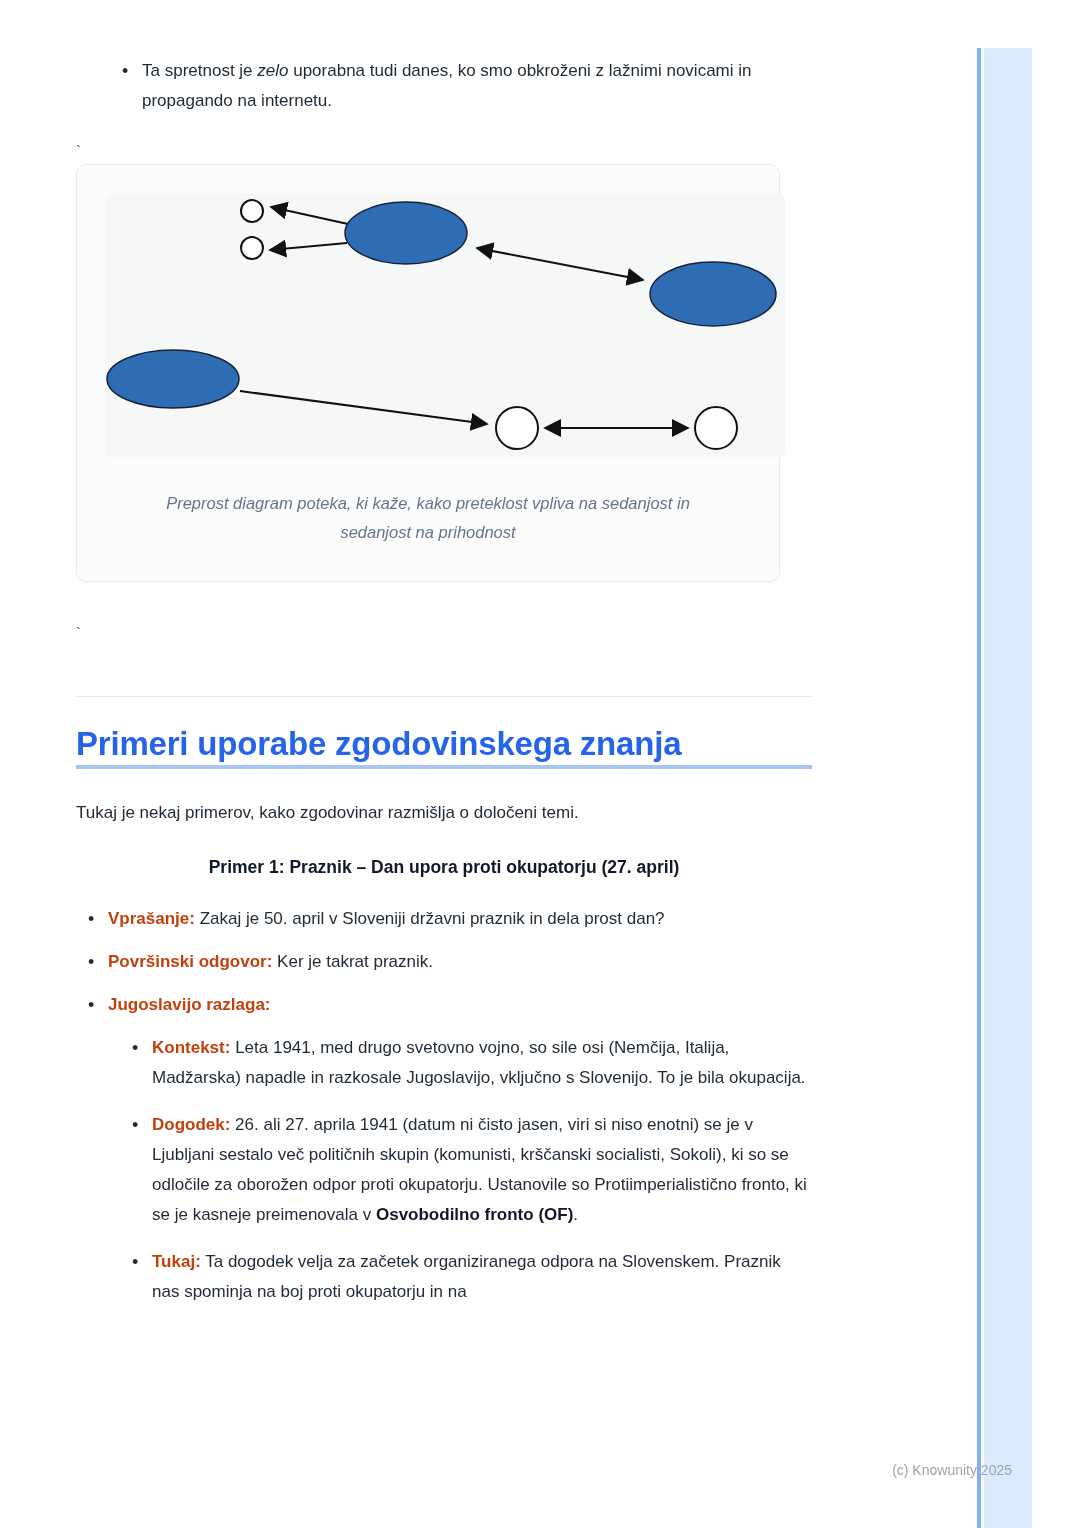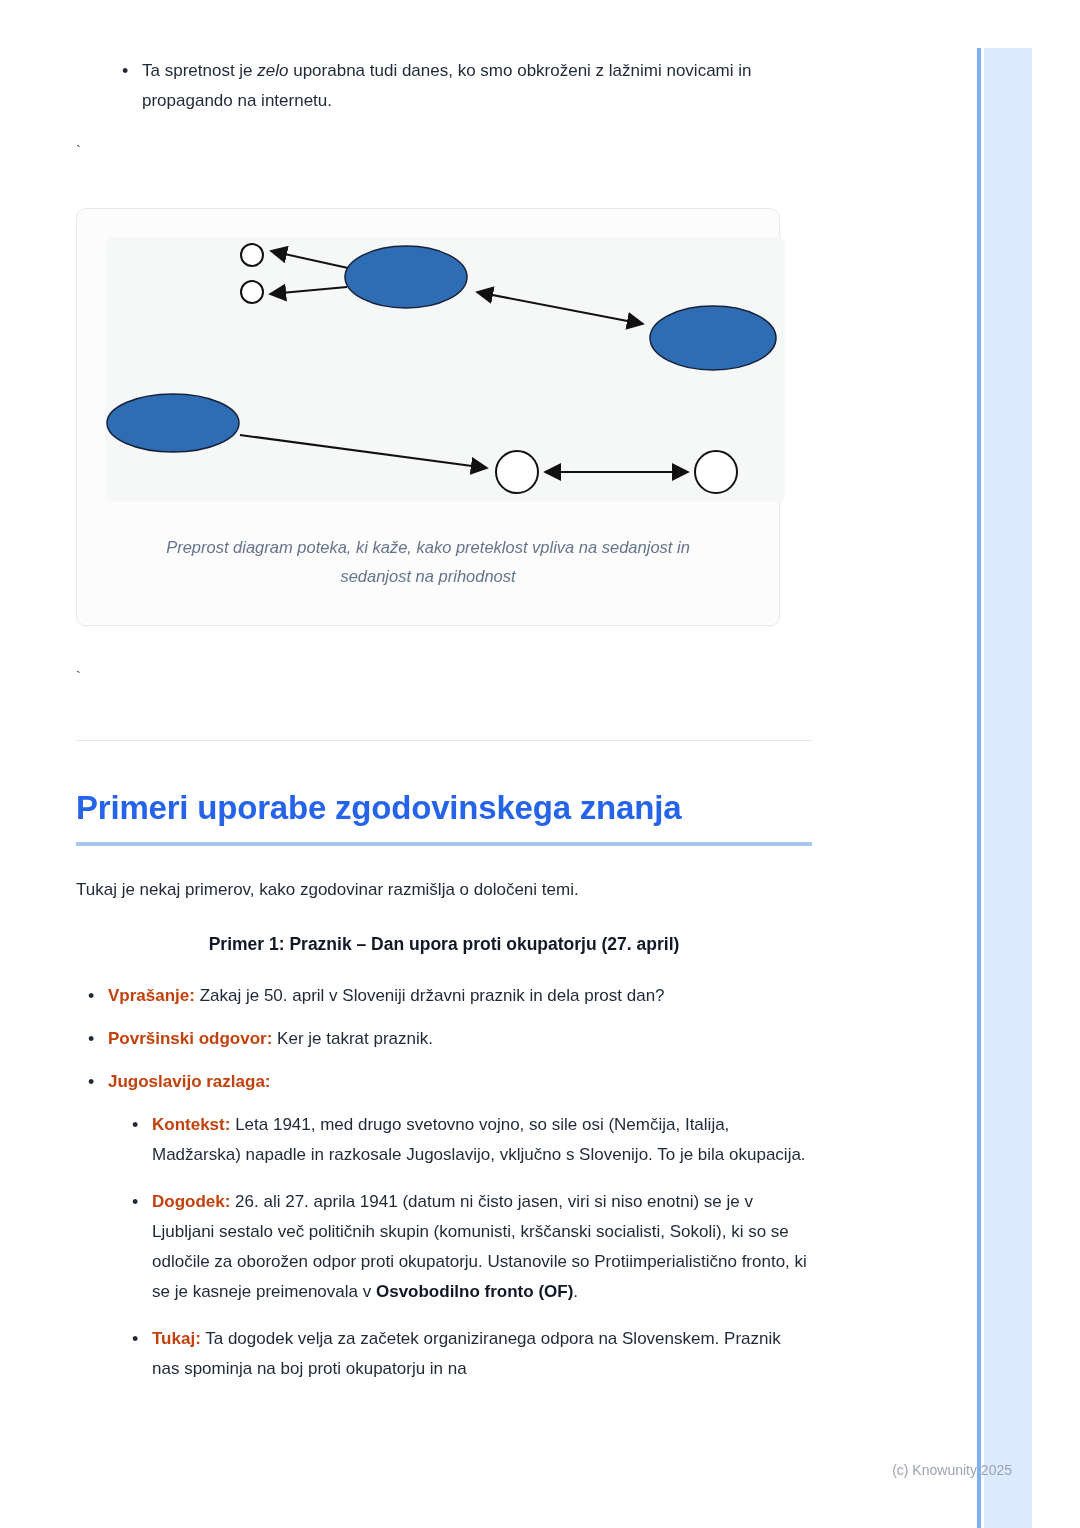--- a/index.html
+++ b/index.html
@@ -17,21 +17,20 @@
   ul.plain { list-style: none; }
   .intro-bullets { margin-top: 56px; padding-left: 46px; }
   .intro-bullets li { position: relative; padding-left: 20px; font-size: 17px; line-height: 30px; }
   .intro-bullets li::before { content: "•"; position: absolute; left: 0; top: 0; font-size: 18px; }
   .intro-bullets em { font-style: italic; }
 
   .stray { font-size: 15px; color: #374151; margin-top: 26px; height: 22px; }
 
   
   .figure-card {
-    margin-top: 44px;
     width: 704px;
     border: 1px solid #e7e9ee;
     border-radius: 10px;
     background: #fcfcfd;
     padding: 28px 28px 34px 28px;
     box-shadow: 0 1px 2px rgba(0,0,0,0.03);
   }
   .diagram-box {
     width: 680px; height: 264px;
     background: #f6f7f7;
@@ -41,21 +40,21 @@
     margin-top: 32px;
     text-align: center;
     font-style: italic;
     color: #64748b;
     font-size: 16.5px;
     line-height: 29px;
   }
 
   .divider { border: none; border-top: 1px solid #e5e7eb; margin-top: 50px; width: 736px; }
 
-  .section-title-wrap { margin-top: 48px; border-bottom: 4px solid #a9c6f1; padding-bottom: 15px; }
+  .section-title-wrap { margin-top: 28px; border-bottom: 4px solid #a9c6f1; padding-bottom: 2px; }
   .section-title { font-size: 33px; font-weight: 700; color: #2563eb; letter-spacing: -0.2px; }
 
   .section-intro { margin-top: 30px; font-size: 17px; line-height: 28px; color: #1f2937; }
 
   .example-heading { margin-top: 30px; font-size: 17.5px; font-weight: 700; color: #111827; text-align: center; }
 
   .main-bullets { margin-top: 26px; padding-left: 12px; }
   .main-bullets > li { position: relative; padding-left: 20px; font-size: 17px; line-height: 30px; margin-bottom: 13px; }
   .main-bullets > li::before { content: "•"; position: absolute; left: 0; top: 0; font-size: 18px; }
   .lead { font-weight: 700; color: #c2410c; }

